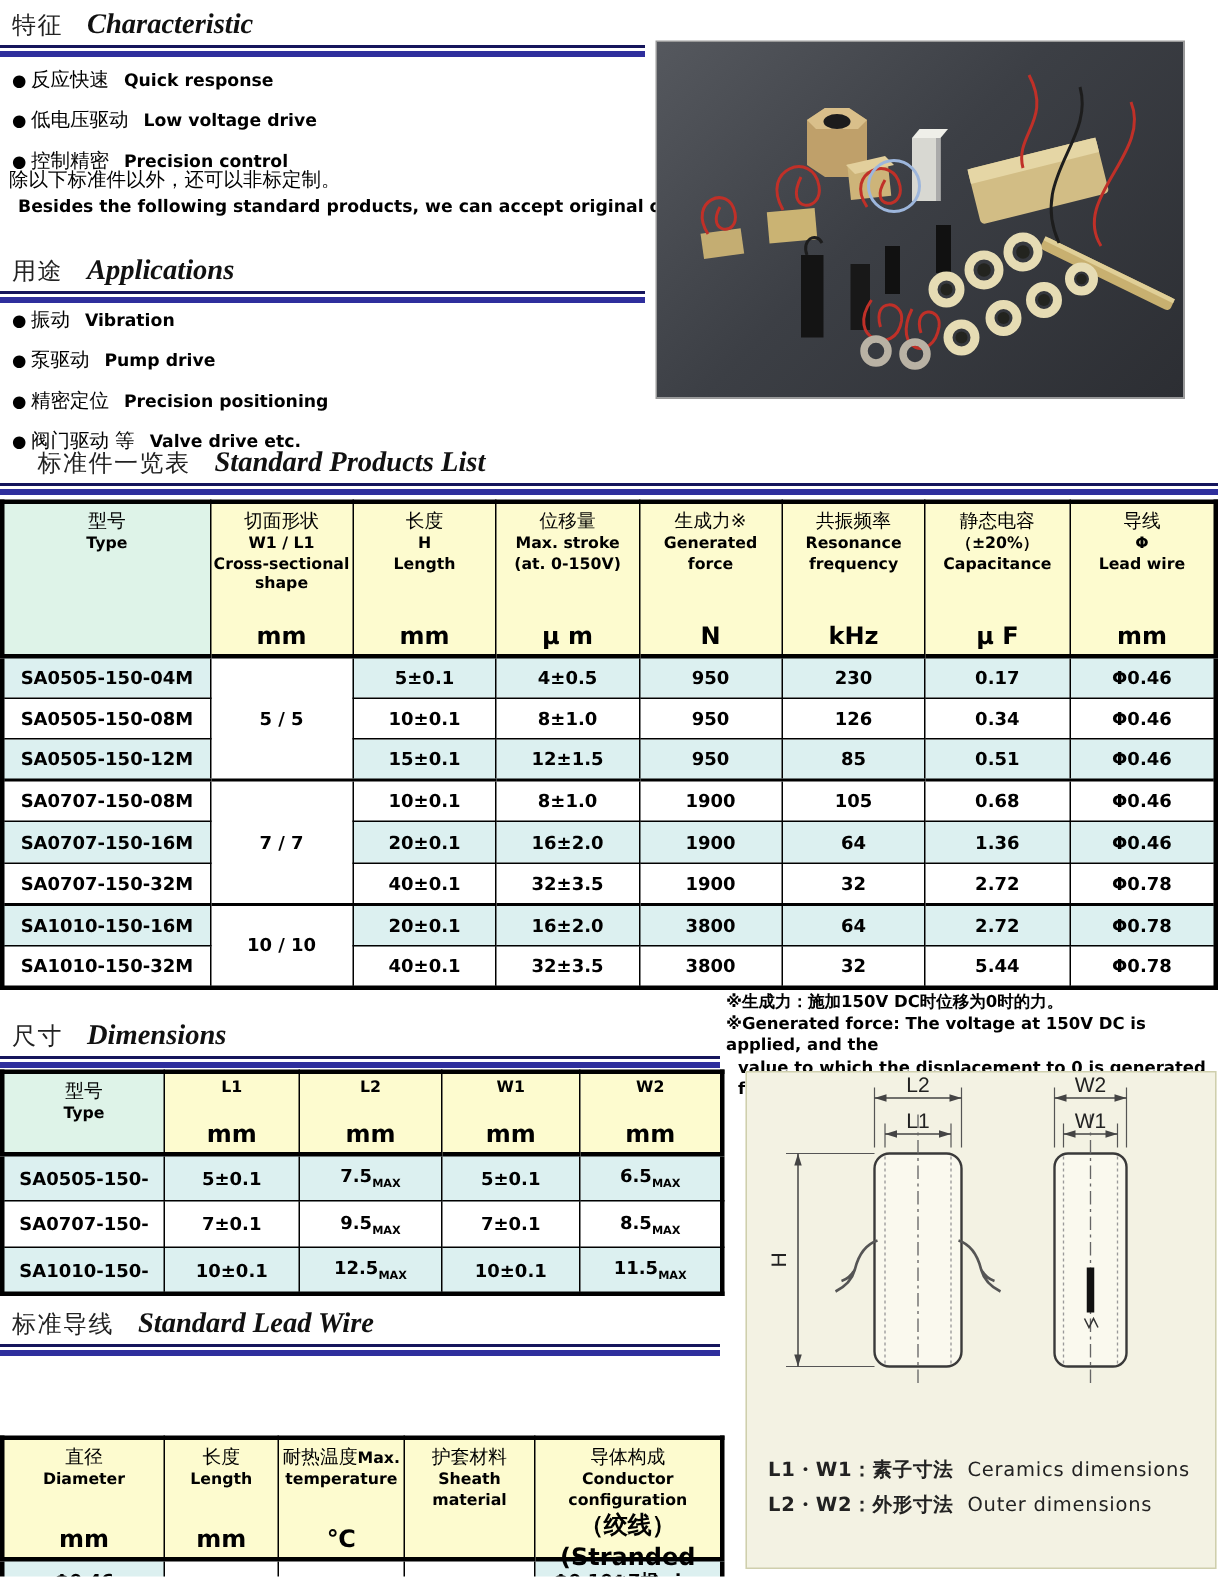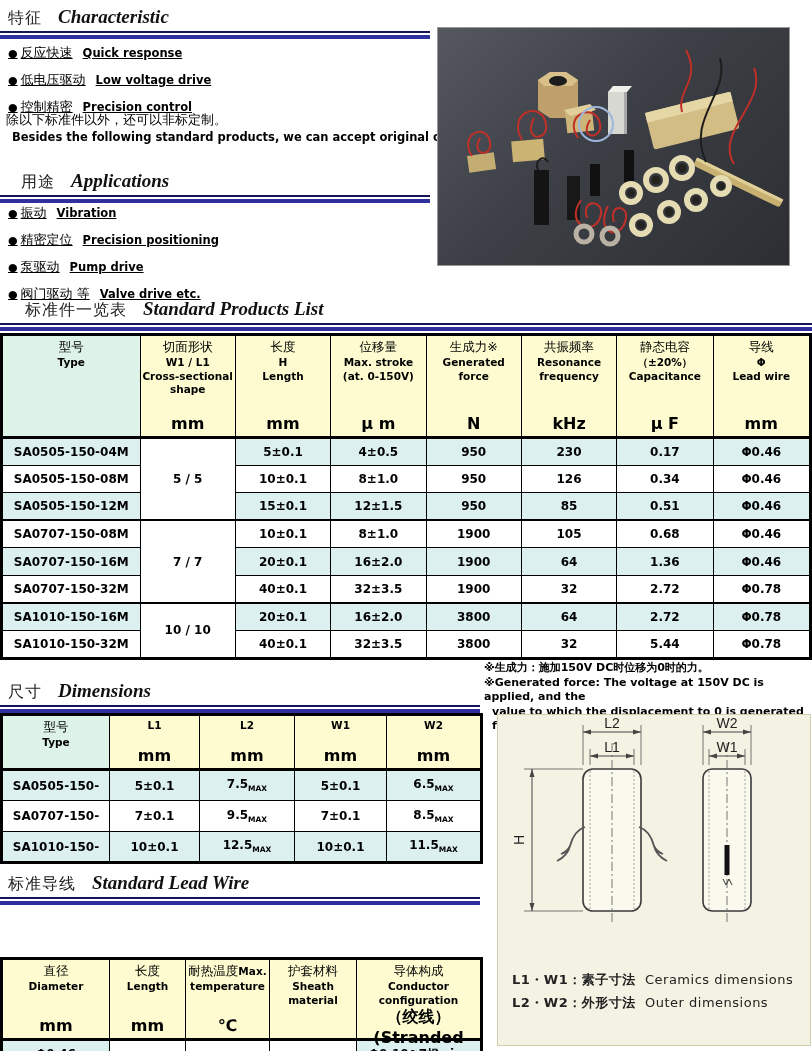--- a/index.html
+++ b/index.html
@@ -5,21 +5,21 @@
   html,body{margin:0;padding:0;}
   body{width:812px;height:1051px;position:relative;background:#fff;color:#000;
        font-family:"DejaVu Sans",sans-serif;overflow:hidden;}
   .abs{position:absolute;}
   
   .sec-head .zh{font-size:16px;letter-spacing:1px;color:#222;}
   .sec-head .en{font-family:"Liberation Serif",serif;font-style:italic;font-weight:bold;
                 font-size:19px;margin-left:16px;color:#111;}
   .rule{margin-top:2px;height:2px;border-top:2px solid #15155c;border-bottom:4px solid #2f2f9d;}
   
-  .blist{list-style:none;margin:0;padding:0;text-decoration:underline;}
+  .blist{list-style:none;margin:0;padding:0;}
   .blist li{margin:0 0 9px 0;font-size:13px;white-space:nowrap;}
   .blist .dot{font-size:11px;margin-right:3px;}
   .blist .ben{font-weight:bold;font-size:11.5px;margin-left:10px;}
   .pnote-zh{font-size:13px;margin:3px 0 6px 0;}
   .pnote-en{font-weight:bold;font-size:11.5px;margin-left:4px;}
   
   table{border-collapse:collapse;table-layout:fixed;}
   td{text-align:center;vertical-align:middle;padding:0;}
   .ptable{width:812px;border:3px solid #000;}
   .ptable td{border:1px solid #000;font-weight:bold;font-size:12px;}
@@ -155,30 +155,30 @@
     </g>
 
     <g fill="none" stroke="#b9b2a4" stroke-width="5">
       <circle cx="146" cy="206" r="8"></circle>
         <circle cx="172" cy="208" r="8"></circle>
     </g>
   </svg>
 </div>
 
 <div class="abs sec-head" style="left:0;top:170px;width:430px;">
-  <div style="padding-left:21px;">
+  <div style="padding-left:8px;">
     <span class="zh">用途</span><span class="en">Applications</span>
   </div>
   <div class="rule"></div>
 </div>
 
 <ul class="abs blist" style="left:8px;top:204px;">
   <li><span class="dot">●</span><span>振动</span><span class="ben">Vibration</span></li>
+  <li><span class="dot">●</span><span>泵驱动</span><span class="ben">Pump drive</span></li>
   <li><span class="dot">●</span><span>精密定位</span><span class="ben">Precision positioning</span></li>
-  <li><span class="dot">●</span><span>泵驱动</span><span class="ben">Pump drive</span></li>
   <li><span class="dot">●</span><span>阀门驱动 等</span><span class="ben">Valve drive  etc.</span></li>
 </ul>
 
 <div class="abs sec-head" style="left:0;top:298px;width:812px;">
   <div style="padding-left:25px;">
     <span class="zh">标准件一览表</span><span class="en">Standard Products List</span>
   </div>
   <div class="rule"></div>
 </div>
 

